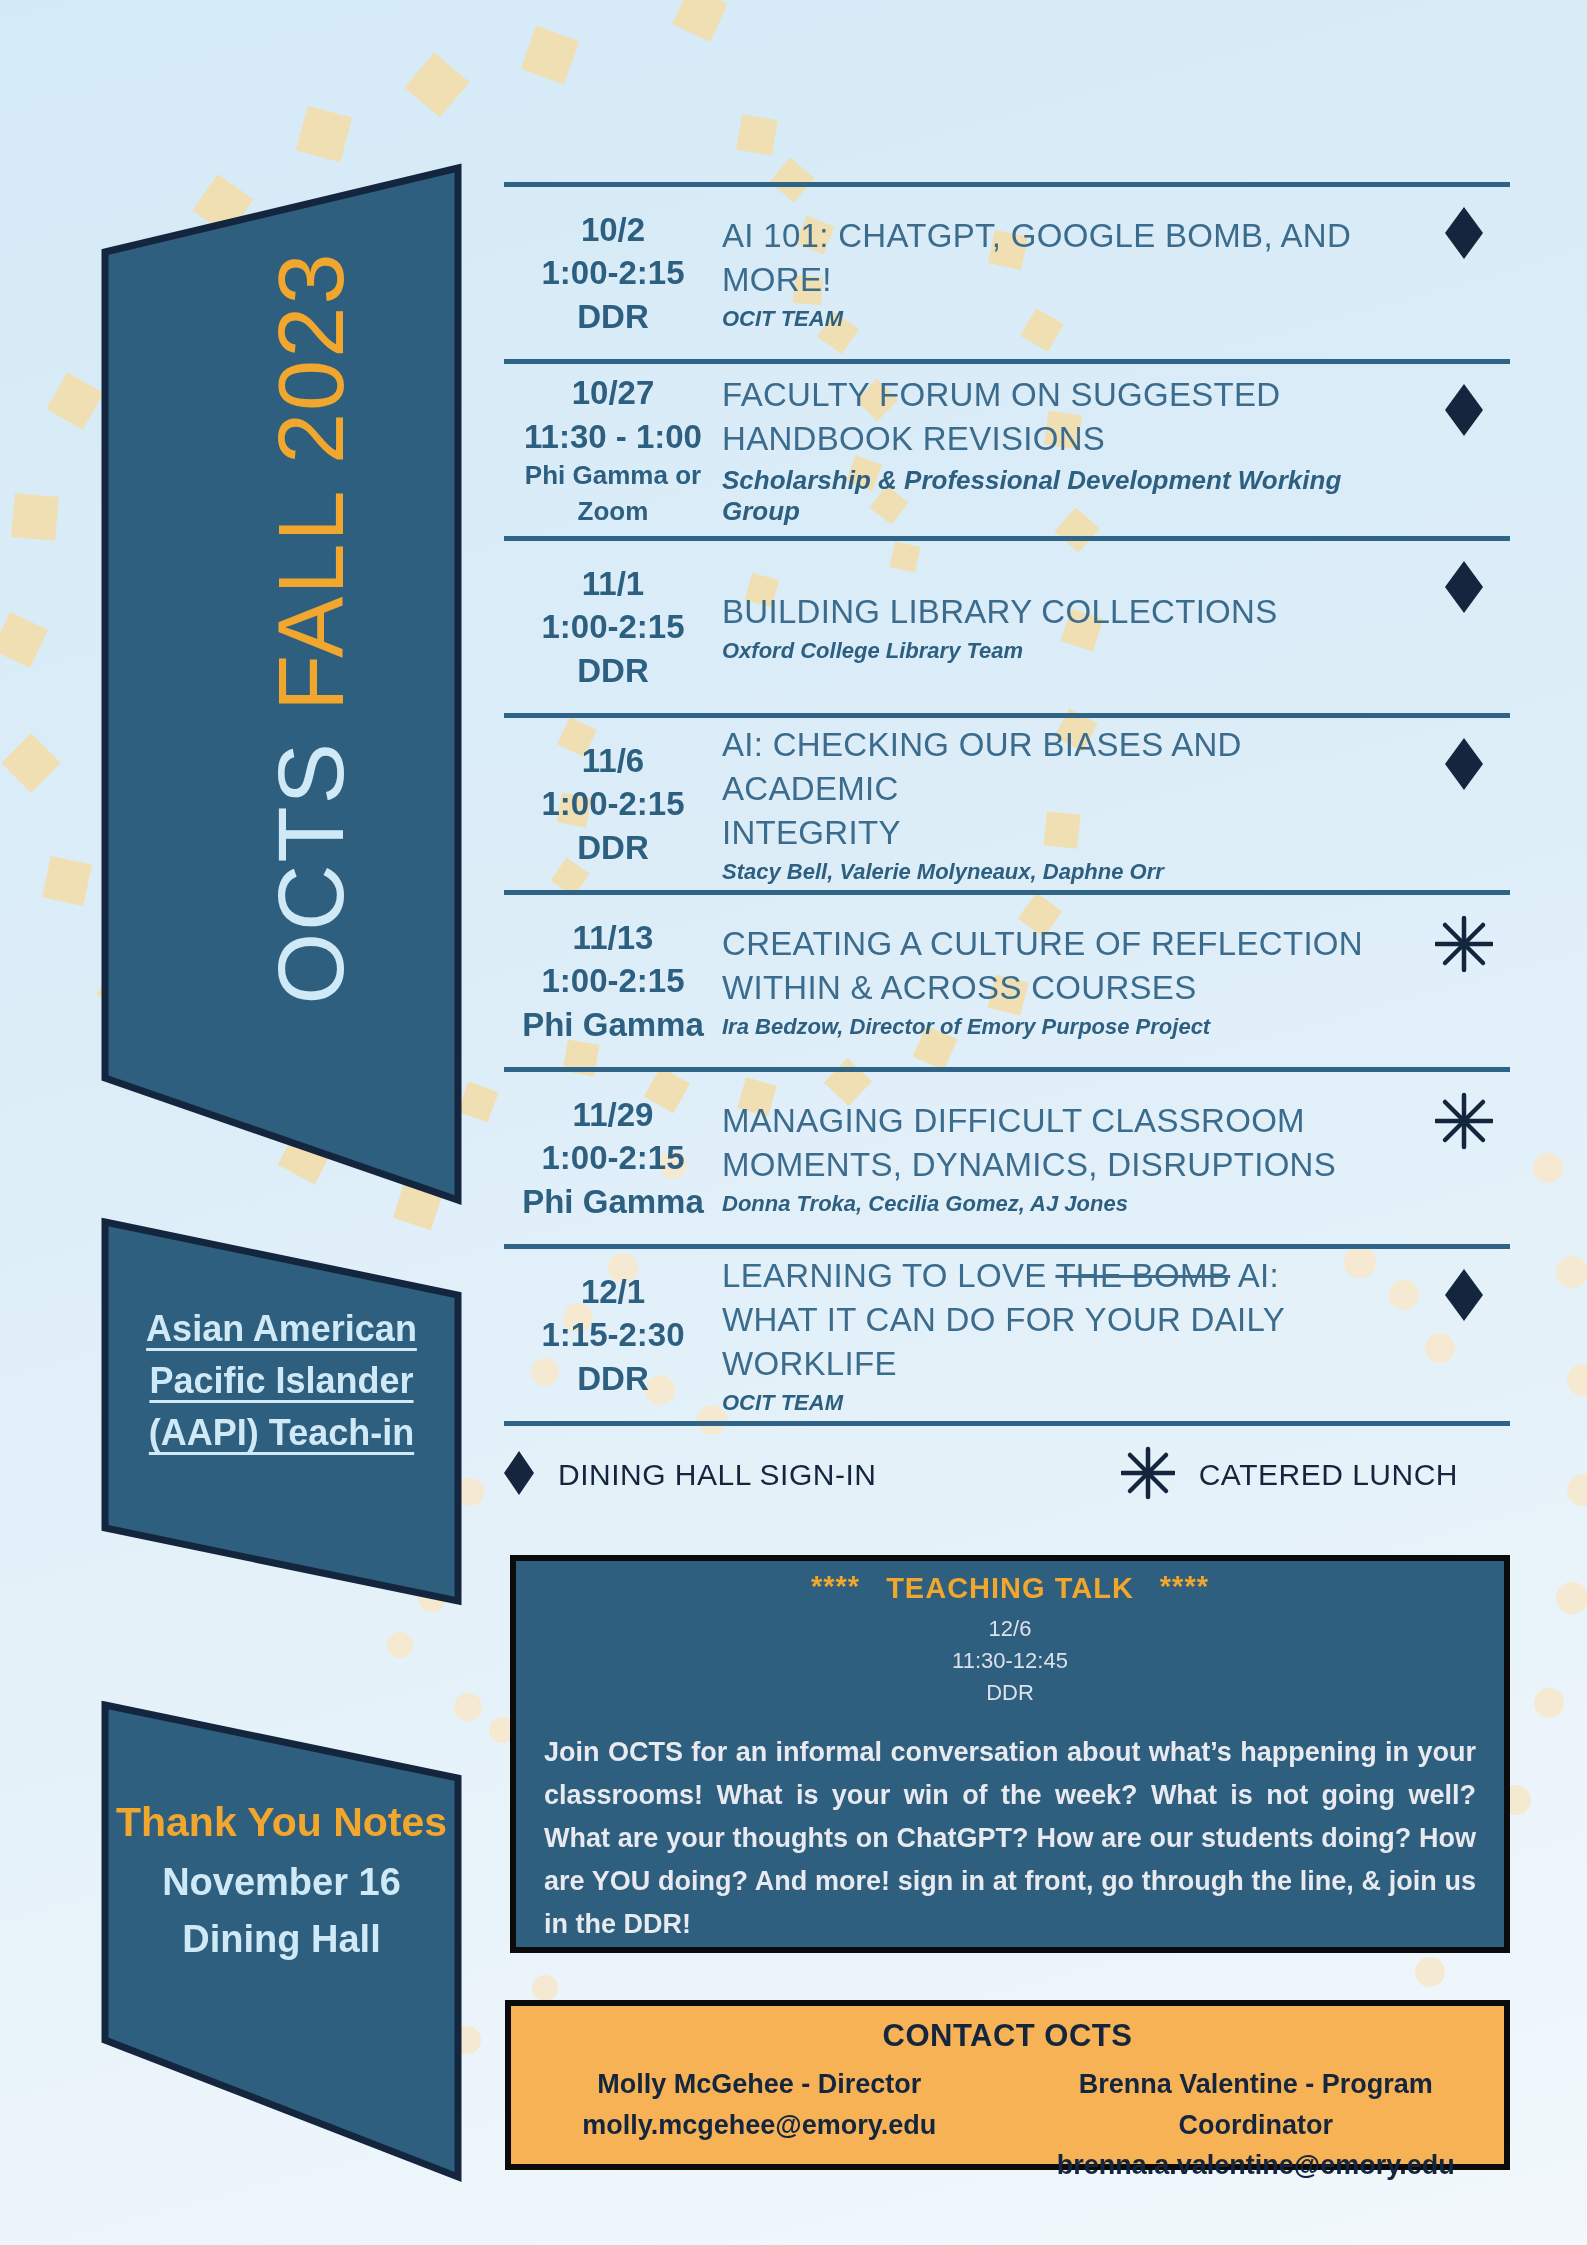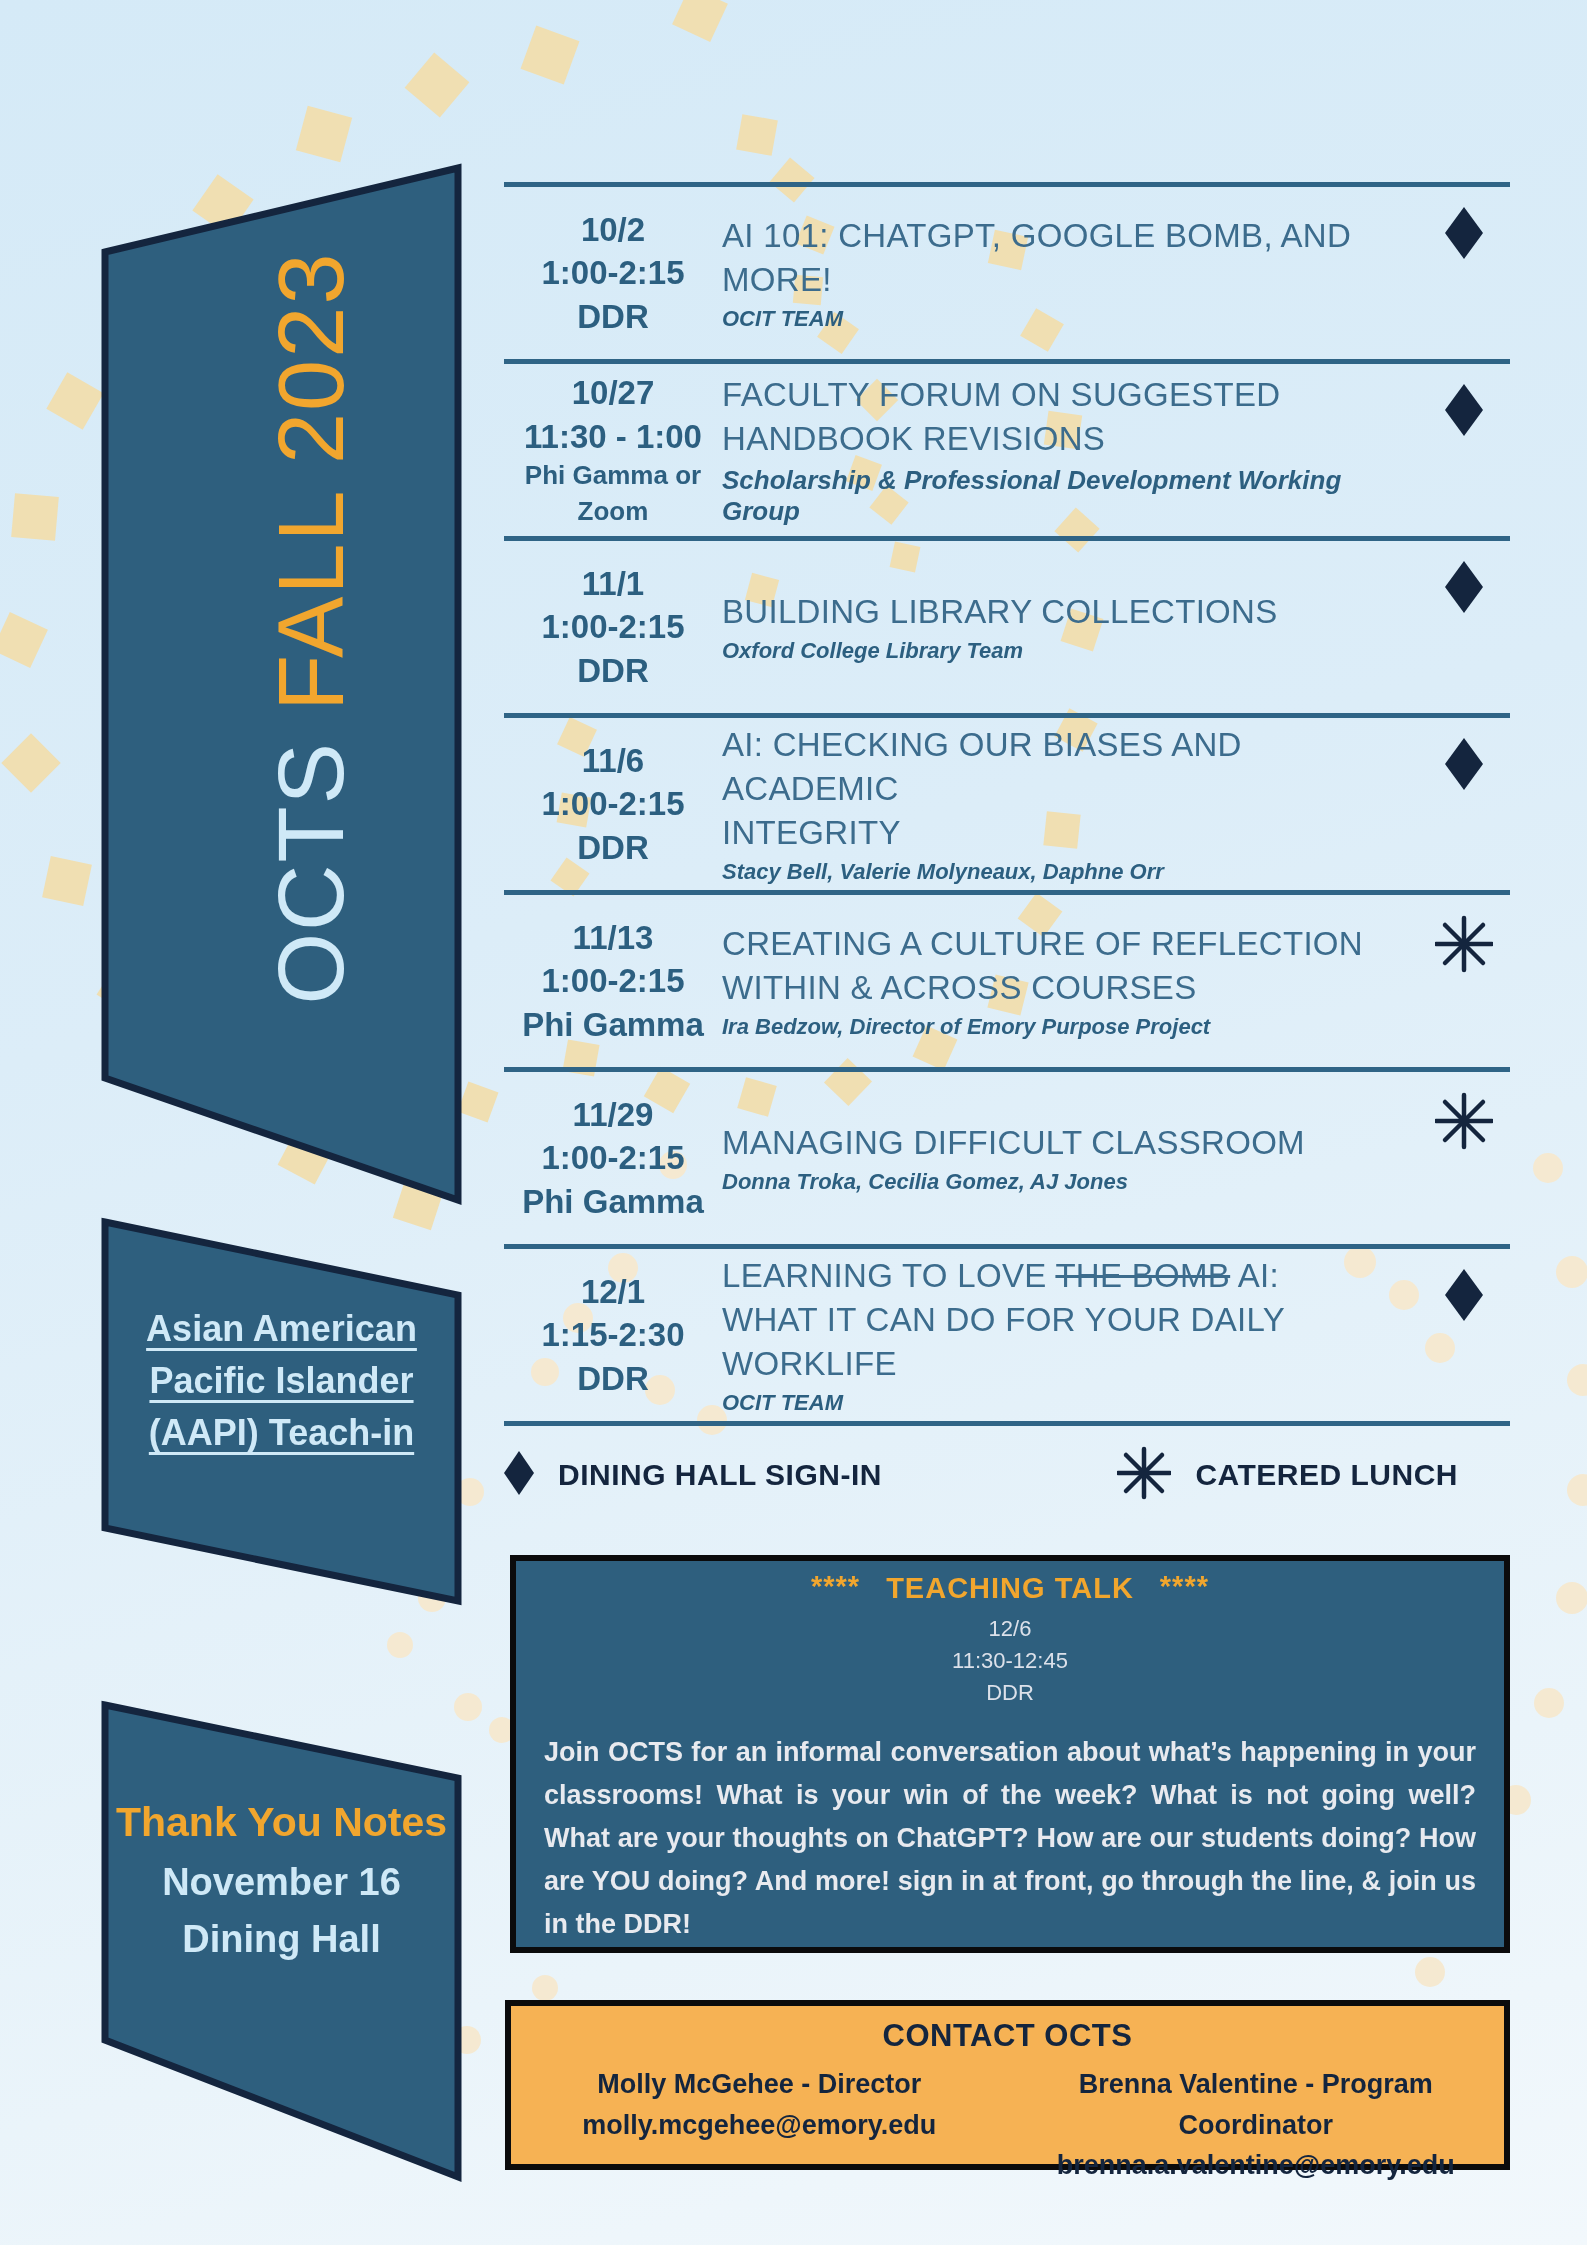--- a/index.html
+++ b/index.html
@@ -42,21 +42,21 @@
   .etitle s{text-decoration:line-through;}
   .espeaker{font-size:22px;font-weight:bold;font-style:italic;color:var(--teal-text);margin-top:4px;}
   .espeaker.small{font-size:26px;}
   .icol{width:92px;display:flex;justify-content:center;align-self:flex-start;margin-top:20px;}
   .dmd{fill:var(--navy);}
   .ast line{stroke:var(--navy);stroke-width:4.5;stroke-linecap:round;}
   
   .legend{display:flex;align-items:center;height:98px;}
   .lg{display:flex;align-items:center;gap:24px;}
   .lg.right{margin-left:auto;margin-right:52px;}
-  .lg-label{font-size:30px;font-weight:bold;color:var(--navy);letter-spacing:.5px;}
+  .lg-label{font-size:30px;font-weight:normal;color:var(--navy);letter-spacing:.5px;}
   
   .tt-box{position:absolute;left:510px;top:1555px;width:1000px;height:398px;z-index:2;
           background:var(--panel);border:6px solid var(--black);box-sizing:border-box;text-align:center;}
   .tt-head{margin-top:11px;font-size:29px;font-weight:bold;color:var(--orange);letter-spacing:1px;}
   .tt-head .stars{position:relative;top:-2px;margin:0 26px;}
   .tt-line{font-size:22px;font-weight:normal;color:var(--box-lines);line-height:1.45;}
   .tt-line.first{margin-top:8px;}
   .tt-body{margin:22px 28px 0;font-size:27px;font-weight:bold;color:var(--box-body);
            line-height:1.6;text-align:justify;}
   
@@ -249,21 +249,21 @@
           </svg>
         </div>
       </div>
       <div class="srow">
         <div class="dcol">
           <div class="dline">11/29</div>
           <div class="dline">1:00-2:15</div>
           <div class="dline">Phi Gamma</div>
         </div>
         <div class="tcol">
-          <div class="etitle"><span>MANAGING DIFFICULT CLASSROOM</span><br></div>
+          <div class="etitle"><span>MANAGING DIFFICULT CLASSROOM</span><br><span>MOMENTS, DYNAMICS, DISRUPTIONS</span></div>
           <div class="espeaker">Donna Troka, Cecilia Gomez, AJ Jones</div>
         </div>
         <div class="icol">
           <svg class="ast" width="58" height="58" viewBox="0 0 58 58">
             <line x1="29" y1="3" x2="29" y2="55"></line>
             <line x1="1" y1="29" x2="57" y2="29"></line>
             <line x1="10" y1="10" x2="48" y2="48"></line>
             <line x1="48" y1="10" x2="10" y2="48"></line>
           </svg>
         </div>

